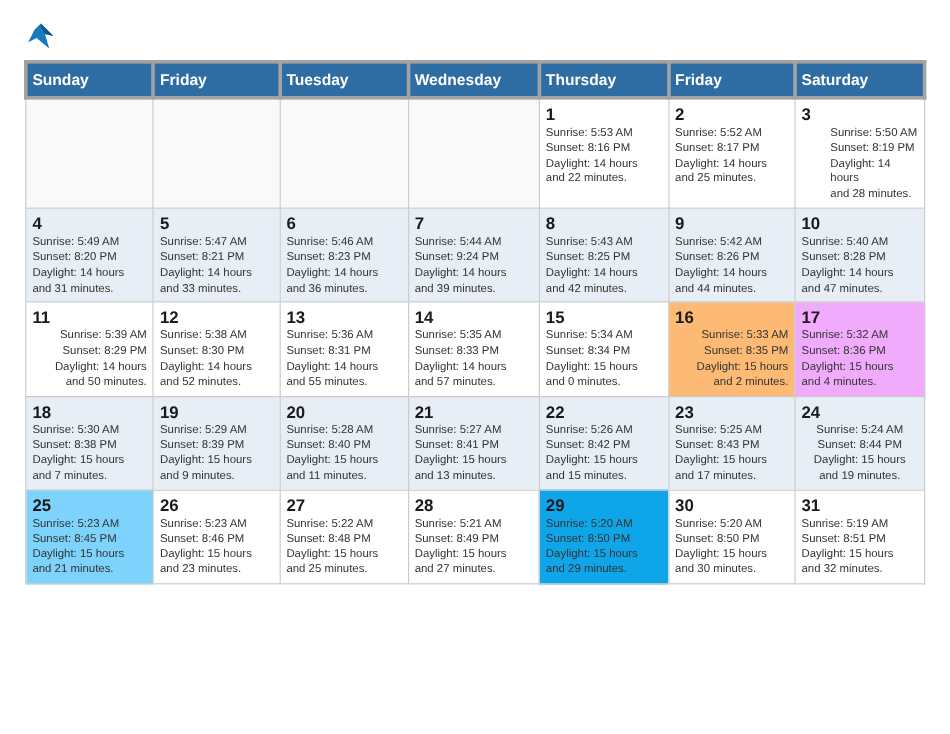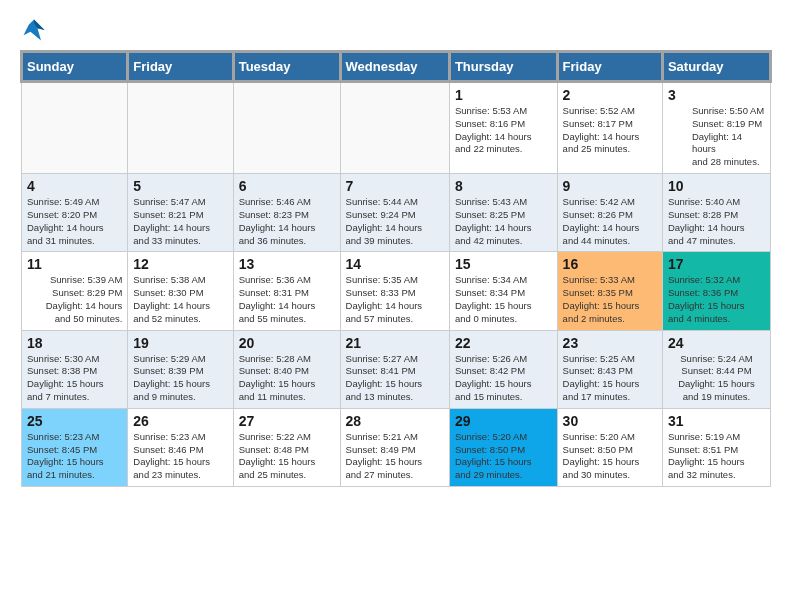--- a/index.html
+++ b/index.html
@@ -232,26 +232,26 @@
           </td>
           <td style="background: rgb(255, 255, 255);">
             <div class="day-number">15</div>
             <div class="day-info" style="white-space: pre-line;">Sunrise: 5:34 AM
 Sunset: 8:34 PM
 Daylight: 15 hours
 and 0 minutes.</div>
           </td>
           <td style="background: #fdba74;">
             <div class="day-number">16</div>
-            <div class="day-info" style="white-space: pre-line;">Sunrise: 5:33 AM
+            <div class="day-info" style="white-space: pre-line; text-align: right;">Sunrise: 5:33 AM
 Sunset: 8:35 PM
 Daylight: 15 hours
 and 2 minutes.</div>
           </td>
-          <td style="background: #14b8a6;">
+          <td style="background: #f0abfc;">
             <div class="day-number">17</div>
             <div class="day-info" style="white-space: pre-line;">Sunrise: 5:32 AM
 Sunset: 8:36 PM
 Daylight: 15 hours
 and 4 minutes.</div>
           </td>
         </tr>
         <tr>
           <td style="background: rgb(232, 238, 245);">
             <div class="day-number">18</div>

